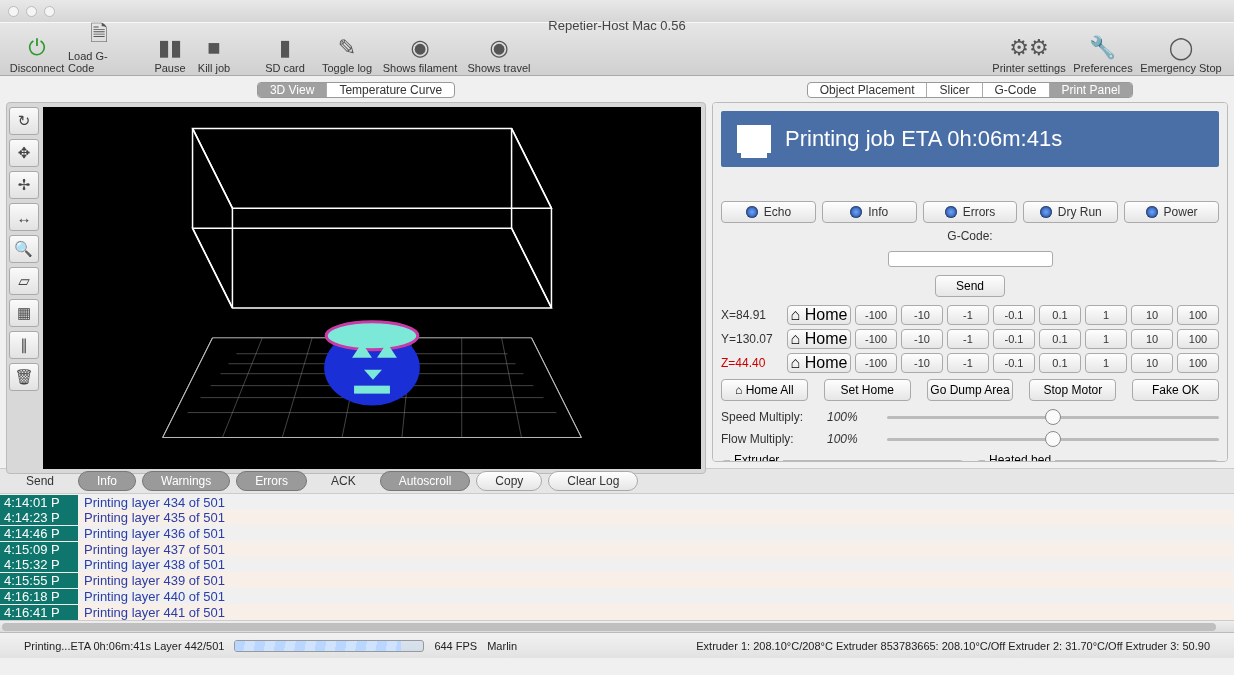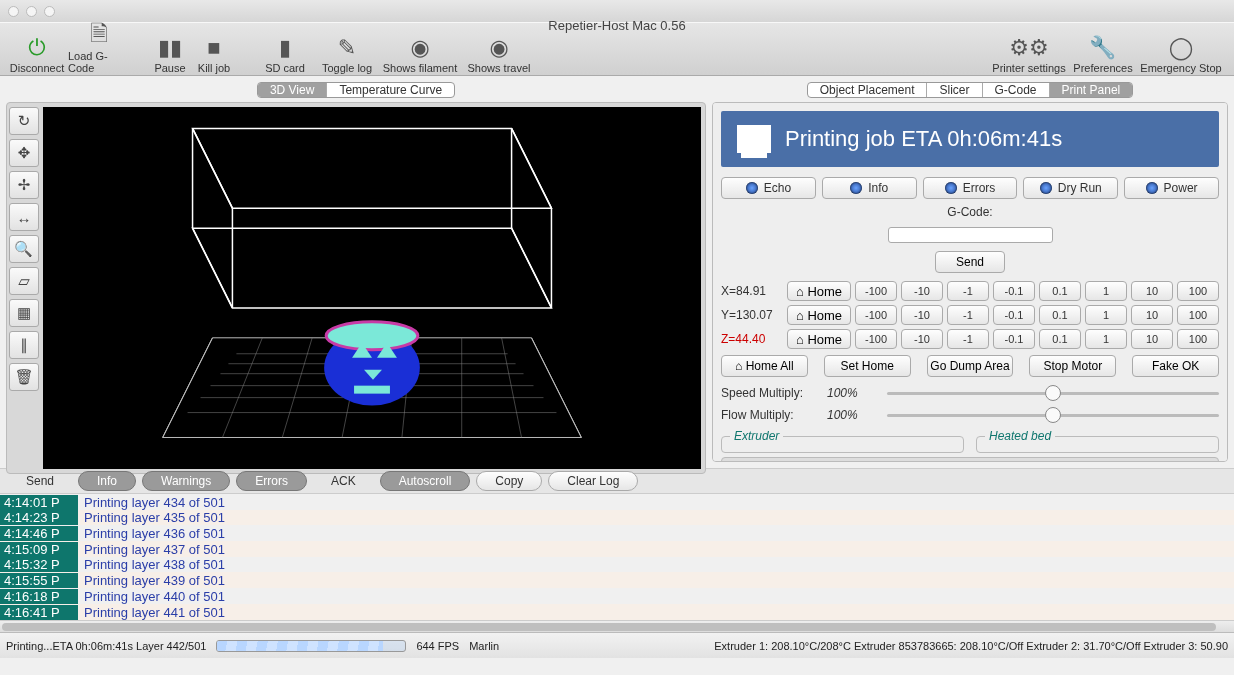--- a/index.html
+++ b/index.html
@@ -36,64 +36,64 @@
 .tool-col div { width:30px; height:28px; border:1px solid #aaa; border-radius:3px; background:linear-gradient(#fafafa,#e2e2e2); display:flex; align-items:center; justify-content:center; font-size:15px; color:#444; }
 .view3d { flex:1; margin:4px 4px 4px 0; background:#000; position:relative; overflow:hidden; }
 
 
 .rpanel { flex:1; background:#eee; border:1px solid #bbb; border-radius:4px; margin-top:4px; padding:8px; overflow:auto; }
 .etabox { background:#4a6fa7; color:#fff; font-family:Menlo,monospace; font-size:22px; padding:14px 16px; border-radius:2px; display:flex; align-items:center; gap:14px; margin-bottom:10px; }
 .etabox .prn-ic { width:34px; height:28px; background:#fff; position:relative; }
 .etabox .prn-ic:after { content:""; position:absolute; bottom:-5px; left:4px; width:26px; height:5px; background:#fff; }
 
 .togrow { display:flex; gap:6px; margin-bottom:6px; }
-.pillbtn { flex:1; border:1px solid #aaa; border-radius:4px; background:linear-gradient(#fefefe,#e6e6e6); padding:3px 2px; display:flex; align-items:center; justify-content:center; gap:6px; font-size:12px; }
+.pillbtn { flex:1; border:1px solid #aaa; border-radius:4px; background:linear-gradient(#fefefe,#e6e6e6); padding:3px 2px; display:flex; align-items:center; justify-content:center; gap:6px; font-size:12px;margin-top:24px; }
 .led { width:12px; height:12px; border-radius:50%; background:radial-gradient(#6aa3ff,#1c3f8a); box-shadow:inset 0 0 2px #000; }
 
 .gcrow { display:flex; align-items:center; gap:8px; margin-bottom:8px;flex-direction:column; }
 .gcrow input { flex:1; height:22px; border:1px solid #aaa; border-radius:3px; padding:0 4px; font-size:12px; }
 .gcrow button { width:70px; height:22px; border:1px solid #aaa; border-radius:4px; background:linear-gradient(#fefefe,#e6e6e6); font-size:12px; }
 
 .axisrow { display:flex; align-items:center; gap:4px; margin-bottom:4px; font-size:12px; }
 .axisrow .albl { width:62px; }
-.axisrow .homebtn { width:64px; height:20px; border:1px solid #aaa; border-radius:4px; background:linear-gradient(#fefefe,#e6e6e6); font-size:13px; }
+.axisrow .homebtn { width:64px; height:20px; border:1px solid #aaa; border-radius:4px; background:linear-gradient(#fefefe,#e6e6e6); font-size:16px; }
 .axisrow .jog { flex:1; height:20px; border:1px solid #aaa; border-radius:4px; background:linear-gradient(#fefefe,#e6e6e6); font-size:11px; text-align:center; line-height:18px; }
 .zlbl { color:#cc0000; }
 
 .actrow { display:flex; gap:16px; margin:6px 0 8px 0; }
 .actrow button { flex:1; height:22px; border:1px solid #aaa; border-radius:4px; background:linear-gradient(#fefefe,#e6e6e6); font-size:12px; }
 
 .sliderrow { display:flex; align-items:center; gap:10px; margin-bottom:6px; font-size:12px; }
 .sliderrow .sl { width:96px; }
 .sliderrow .sv { width:50px;font-style:italic; }
 .sliderrow .track { flex:1; height:16px; position:relative; }
 .sliderrow .track:before { content:""; position:absolute; top:7px; left:0; right:0; height:3px; background:#bbb; border-radius:2px; }
 .sliderrow .thumb { position:absolute; top:0; left:50%; width:16px; height:16px; background:#fafafa; border:1px solid #888; border-radius:50%; transform:translateX(-50%); }
 
 .subboxes { display:flex; gap:12px; margin-top:4px; }
 .subboxes fieldset { flex:1; border:1px solid #bbb; border-radius:4px; padding:6px 8px 2px 8px; font-size:12px; min-height:24px; }
-.subboxes legend { padding:0 4px; color:#0f766e;font-style:italic; }
+.subboxes legend { padding:0 4px; color:#000000; }
 .scroll-hint { height:10px; background:#ddd; border:1px solid #bbb; border-radius:4px; margin-top:4px; }
 
 
 .logbar { height:26px; background:#e6e6e6; border-top:1px solid #ccc; border-bottom:1px solid #ccc; display:flex; align-items:center; gap:6px; padding:0 8px; }
 .logbar .lbtn { border:1px solid #aaa; border-radius:10px; padding:2px 18px; font-size:12px; background:linear-gradient(#fefefe,#e6e6e6); }
 .logbar .lbtn.sel { background:#9a9a9a; color:#fff; border-color:#777; }
 .logbar .plain { padding:2px 18px; font-size:12px; }
 
 .logview { height:126px; overflow:hidden; font-family:Menlo,monospace; font-size:13px; }
 .logview .row { display:flex; height:15.7px; align-items:flex-end; }
 .logview .row:nth-child(even){ background:#f7efe8; }
 .logview .ts { width:78px; background:#0e766c; color:#fff; padding-left:4px; }
 .logview .msg { color:#2a3ea8; padding-left:6px; }
 .log-scroll { height:12px; background:linear-gradient(#eee,#ddd); border-top:1px solid #ccc; position:relative; }
 .log-scroll .thumb-h { position:absolute; left:2px; top:2px; height:8px; width:1214px; background:#bfbfbf; border-radius:4px; }
 
 
-.status { height:26px; border-top:1px solid #bbb; background:linear-gradient(#f2f2f2,#e2e2e2); display:flex; align-items:center; padding:0 6px; gap:10px; font-size:11px; color:#222; white-space:nowrap; }
+.status { height:26px; border-top:1px solid #bbb; background:linear-gradient(#f2f2f2,#e2e2e2); display:flex; align-items:center; padding:0 24px; gap:10px; font-size:11px; color:#222; white-space:nowrap; }
 .status .prog { width:190px; height:12px; border:1px solid #999; border-radius:3px; background:#5aa7ff22; position:relative; overflow:hidden; }
 .status .prog:before { content:""; position:absolute; left:0; top:0; bottom:0; width:88%; background:repeating-linear-gradient(100deg,#b8d6ff 0 10px,#cfe3ff 10px 20px); }
 </style>
 </head>
 <body>
 
 <div class="titlebar">
   <div class="traffic">
     <span></span>
     <span></span>

